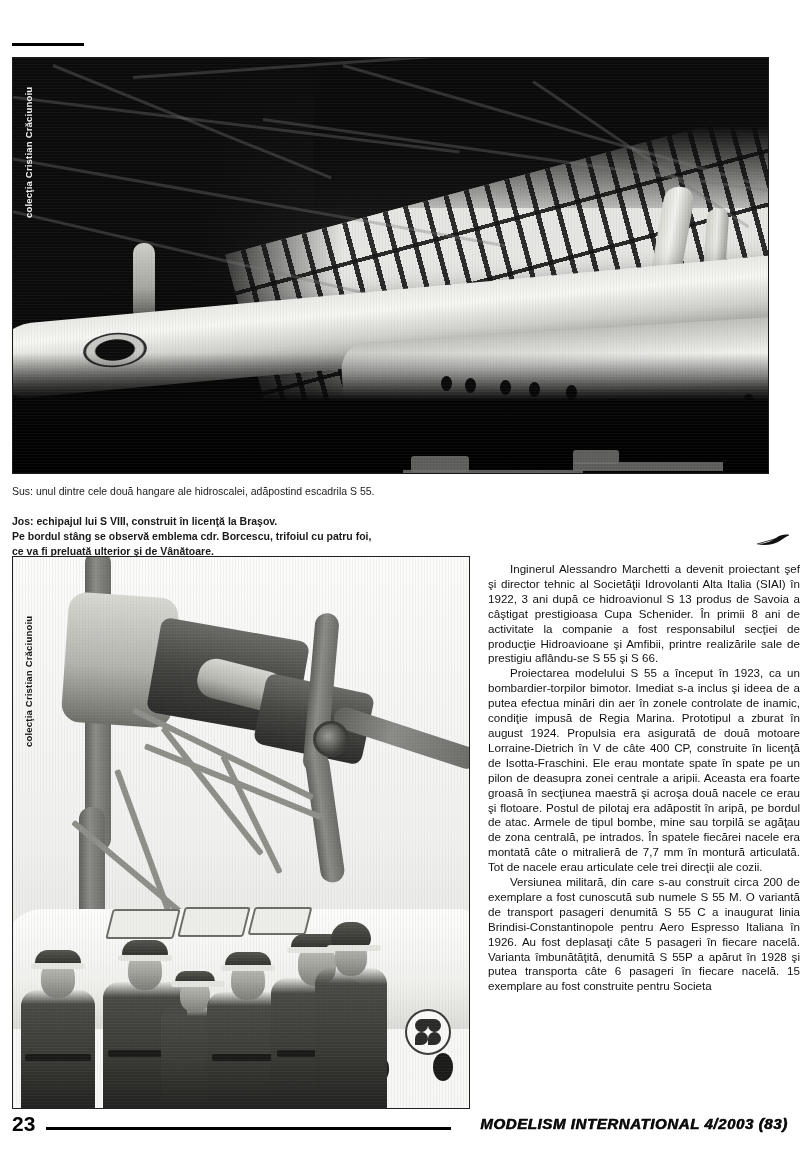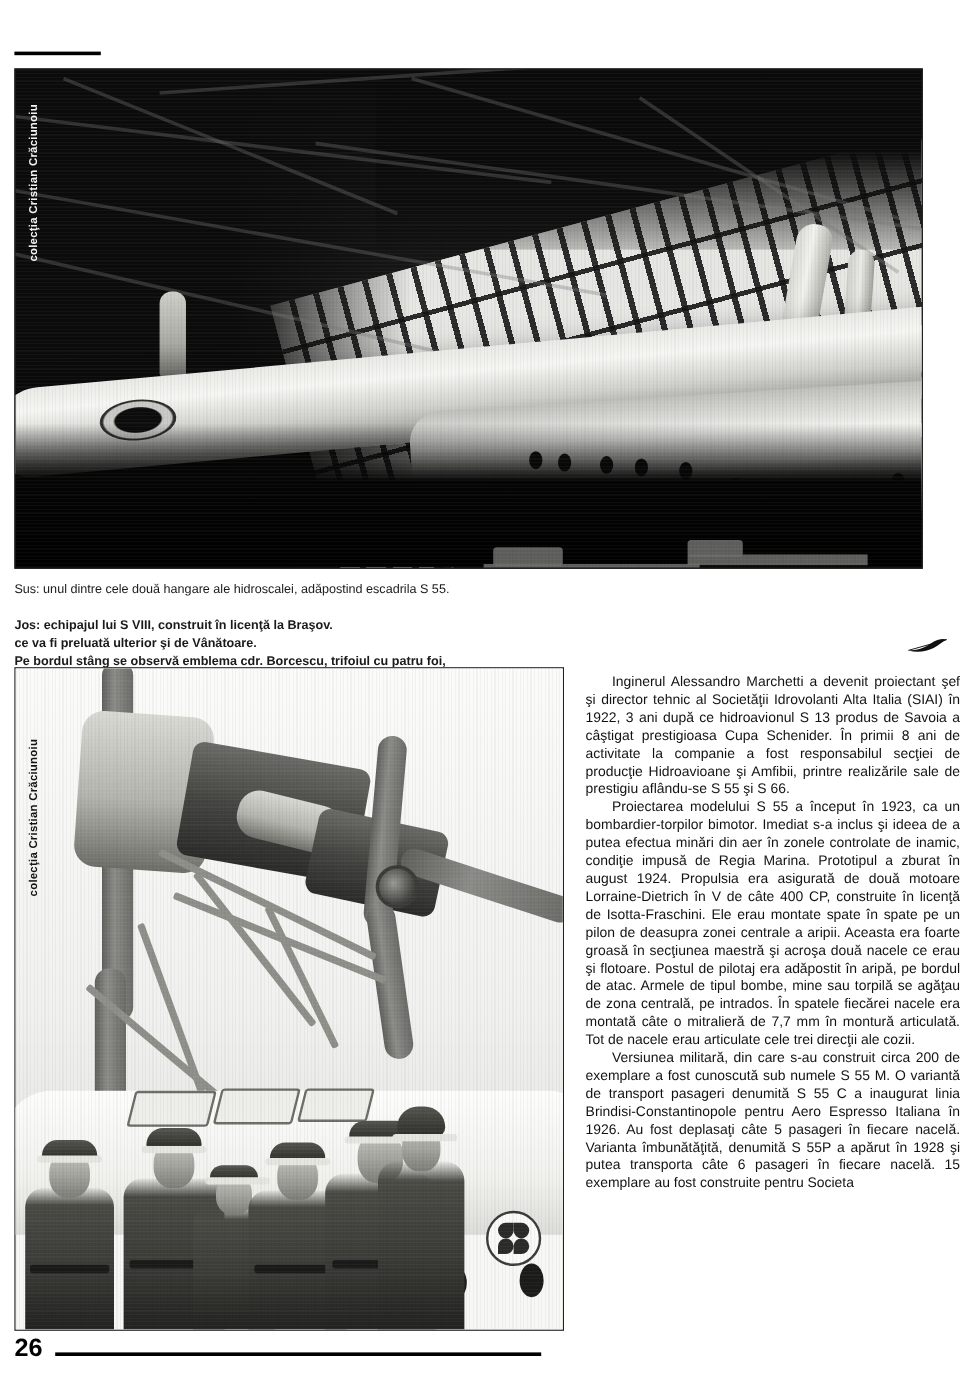--- a/index.html
+++ b/index.html
@@ -498,22 +498,22 @@
 
     <div class="photo-credit credit-light" style="left:10px; top:160px;">colecţia Cristian Crăciunoiu</div>
   </div>
 
   <div class="caption" id="caption-top">
     <div>Sus: unul dintre cele două hangare ale hidroscalei, adăpostind escadrila S 55.</div>
   </div>
 
   <div class="caption" id="caption-bottom">
     <div>Jos: echipajul lui S VIII, construit în licenţă la Braşov.</div>
+    <div>Pe bordul stâng se observă emblema cdr. Borcescu, trifoiul cu patru foi,</div>
     <div>ce va fi preluată ulterior şi de Vânătoare.</div>
-    <div>Pe bordul stâng se observă emblema cdr. Borcescu, trifoiul cu patru foi,</div>
   </div>
 
   <div class="photo" id="photo-crew">
     <div class="crew-scene">
       <div class="sky"></div>
 
       <div class="prop-blade" style="left:72px; top:-6px; width:26px; height:300px;"></div>
       <div class="prop-blade" style="left:66px; top:250px; width:26px; height:180px;"></div>
       <div class="prop-hub" style="left:62px; top:72px;"></div>
 
@@ -604,16 +604,17 @@
       </svg>
     </span>
   </div>
 
   <div class="article">
     <p>Inginerul Alessandro Marchetti a devenit proiectant şef şi director tehnic al Societăţii Idrovolanti Alta Italia (SIAI) în 1922, 3 ani după ce hidroavionul S 13 produs de Savoia a câştigat prestigioasa Cupa Schenider. În primii 8 ani de activitate la companie a fost responsabilul secţiei de producţie Hidroavioane şi Amfibii, printre realizările sale de prestigiu aflându-se S 55 şi S 66.</p>
     <p>Proiectarea modelului S 55 a început în 1923, ca un bombardier-torpilor bimotor. Imediat s-a inclus şi ideea de a putea efectua minări din aer în zonele controlate de inamic, condiţie impusă de Regia Marina. Prototipul a zburat în august 1924. Propulsia era asigurată de două motoare Lorraine-Dietrich în V de câte 400 CP, construite în licenţă de Isotta-Fraschini. Ele erau montate spate în spate pe un pilon de deasupra zonei centrale a aripii. Aceasta era foarte groasă în secţiunea maestră şi acroşa două nacele ce erau şi flotoare. Postul de pilotaj era adăpostit în aripă, pe bordul de atac. Armele de tipul bombe, mine sau torpilă se agăţau de zona centrală, pe intrados. În spatele fiecărei nacele era montată câte o mitralieră de 7,7 mm în montură articulată. Tot de nacele erau articulate cele trei direcţii ale cozii.</p>
     <p>Versiunea militară, din care s-au construit circa 200 de exemplare a fost cunoscută sub numele S 55 M. O variantă de transport pasageri denumită S 55 C a inaugurat linia Brindisi-Constantinopole pentru Aero Espresso Italiana în 1926. Au fost deplasaţi câte 5 pasageri în fiecare nacelă. Varianta îmbunătăţită, denumită S 55P a apărut în 1928 şi putea transporta câte 6 pasageri în fiecare nacelă. 15 exemplare au fost construite pentru Societa</p>
   </div>
 
-  <div class="footer-page">26</div>
+  <div class="footer-page">23</div>
   <div class="footer-rule"></div>
+  <div class="footer-pub">MODELISM INTERNATIONAL 4/2003 (83)</div>
 
 </div>
 
 </body></html>

